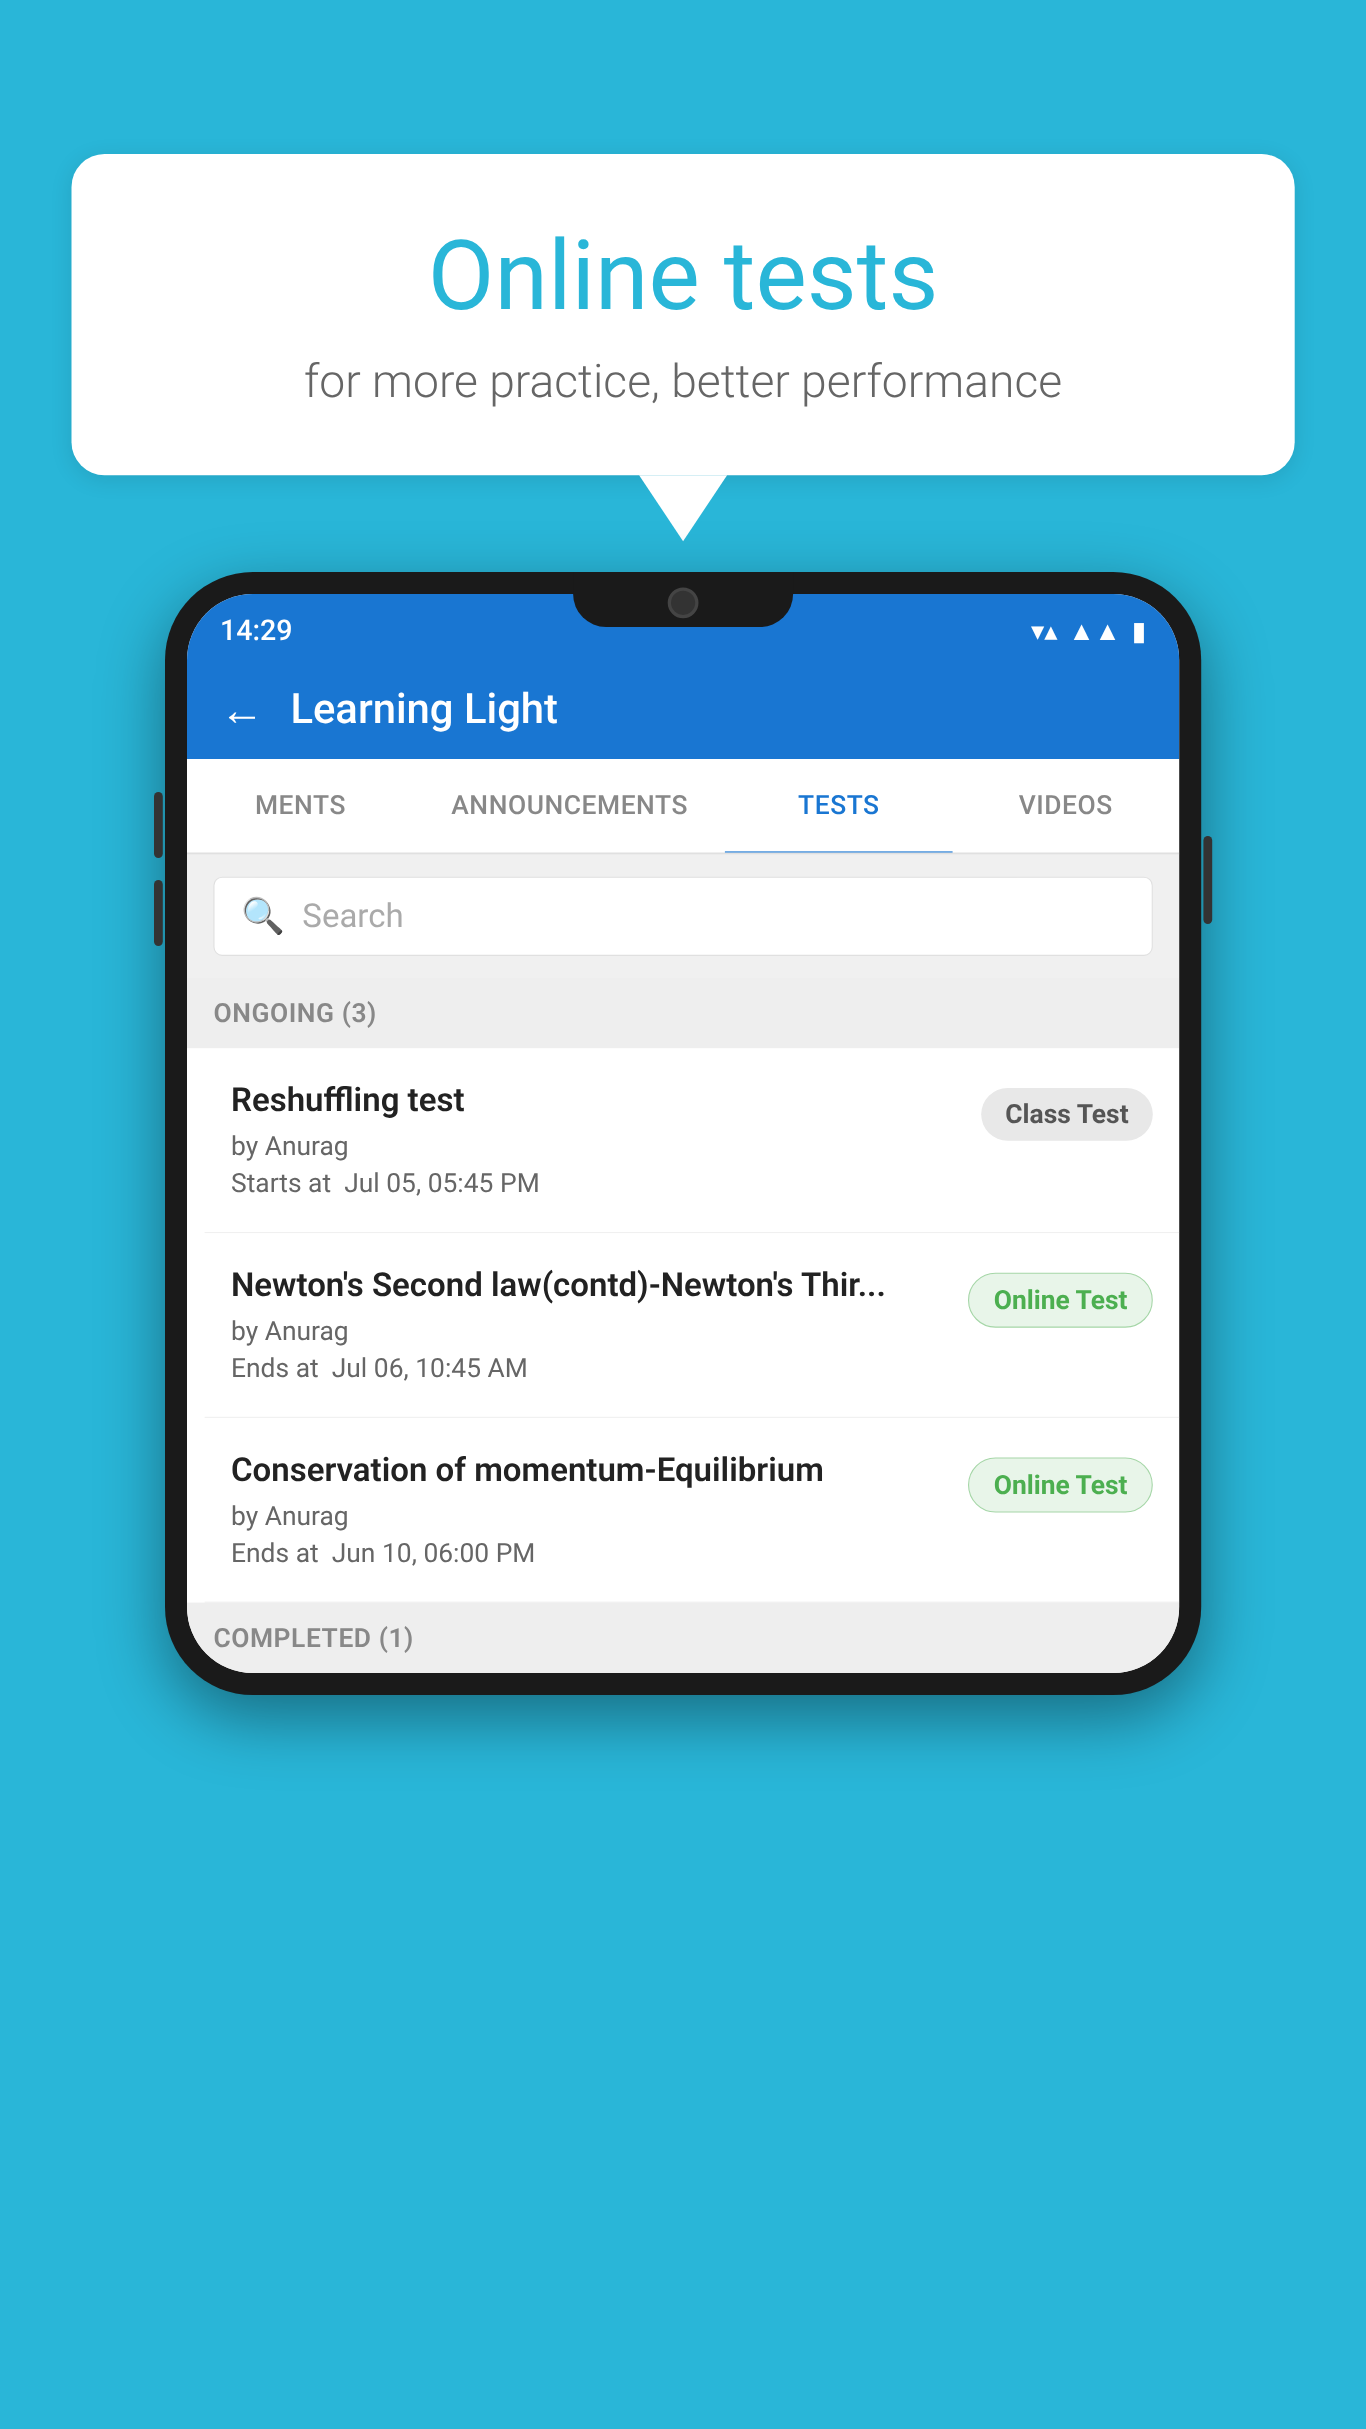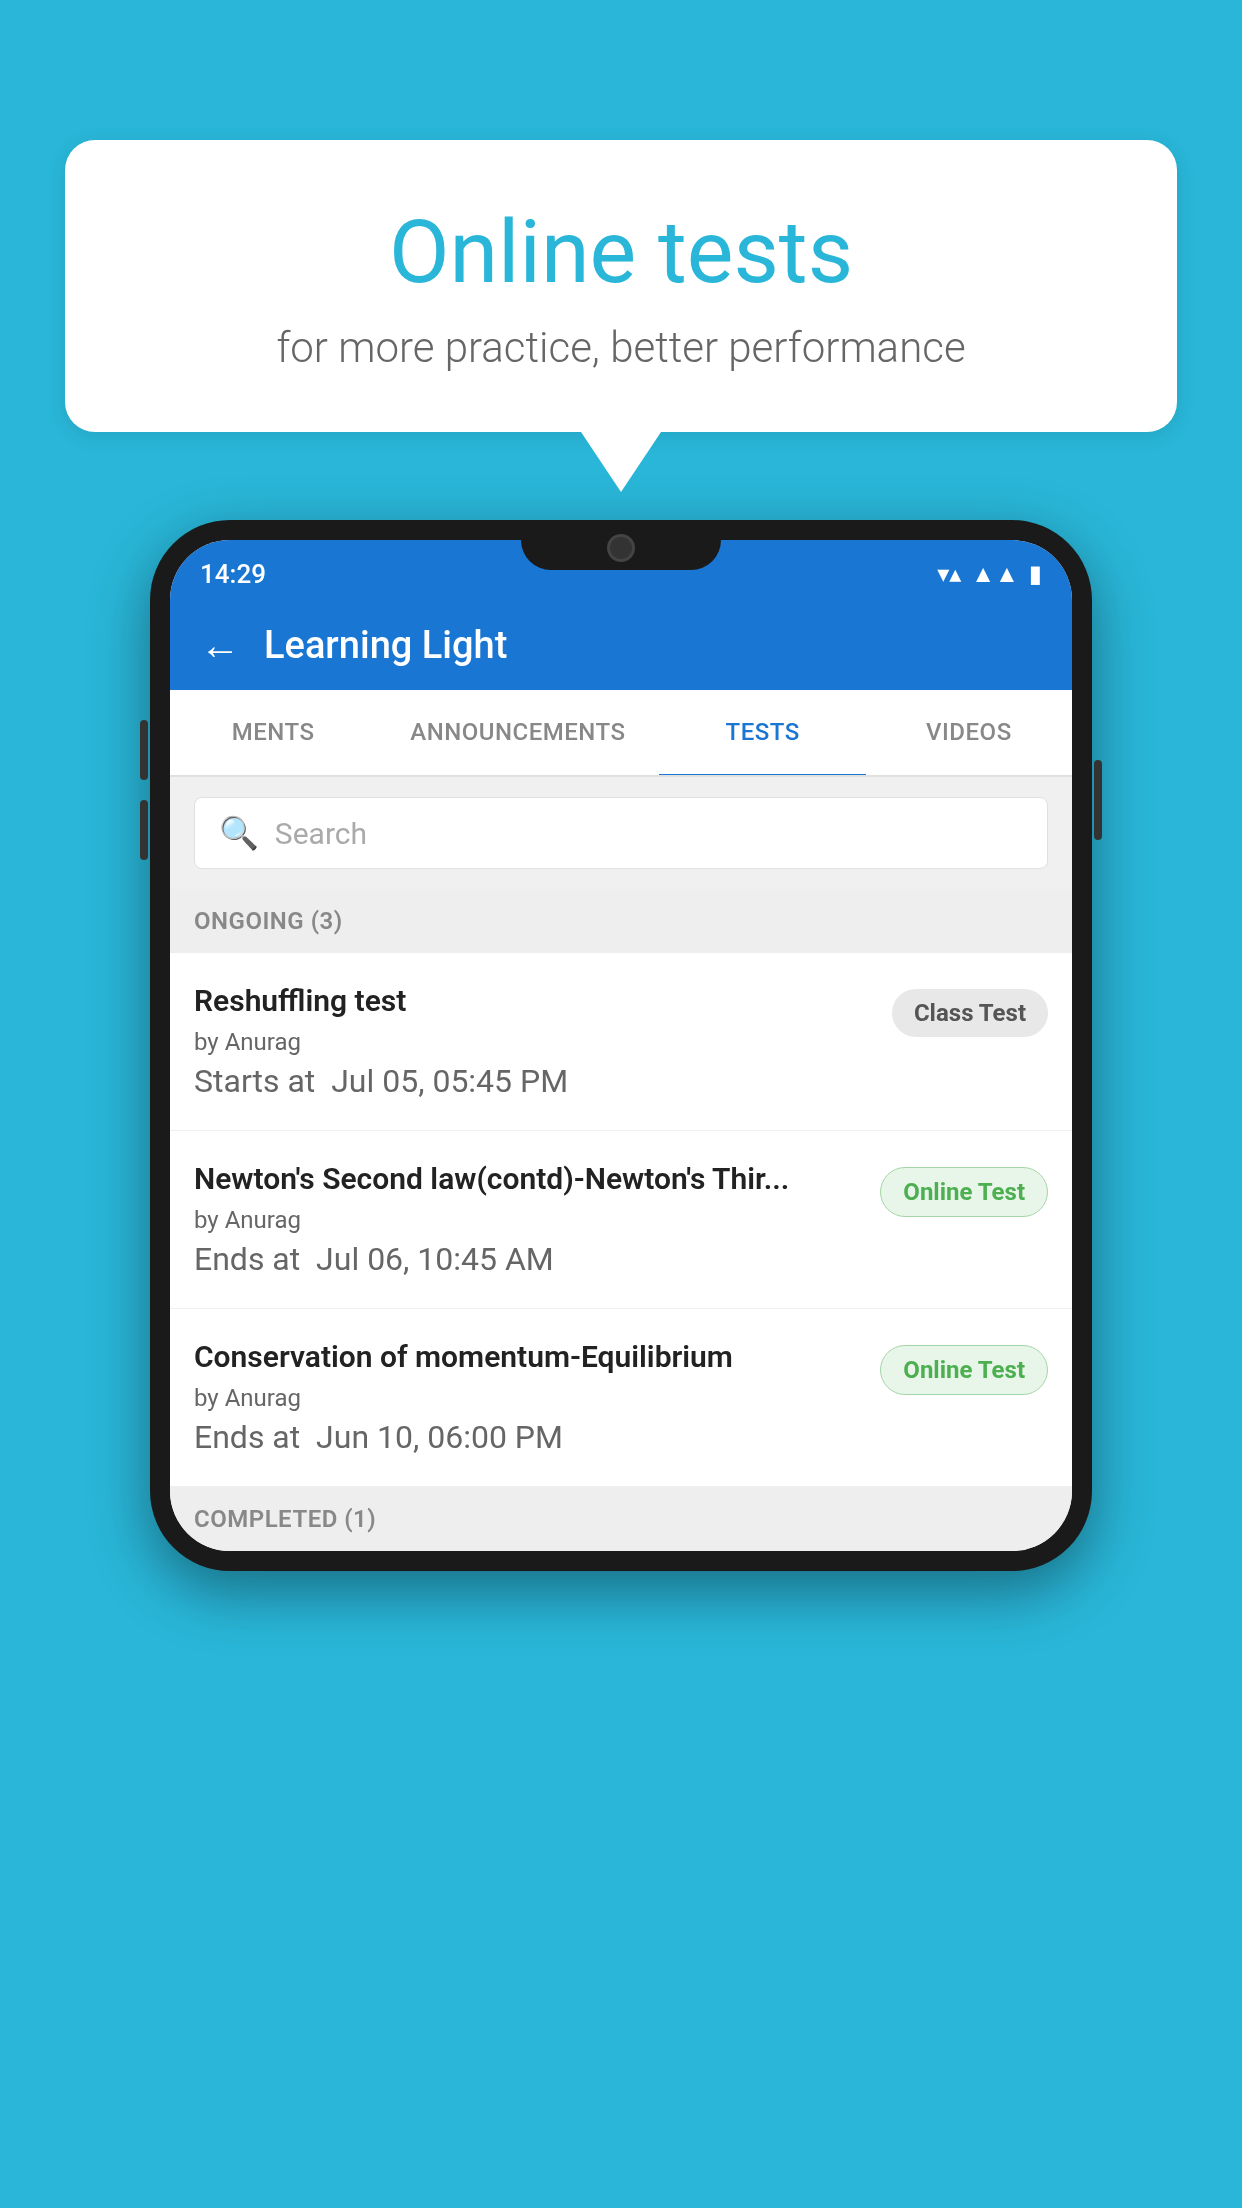--- a/index.html
+++ b/index.html
@@ -224,41 +224,42 @@
       background: white;
     }
 
     .test-item {
       padding: 30px 24px;
       border-bottom: 1px solid #f0f0f0;
       display: flex;
       align-items: flex-start;
       justify-content: space-between;
       gap: 16px;
+      margin-left: 16px;
     }
 
     .test-info {
       flex: 1;
     }
 
     .test-name {
       font-size: 30px;
       font-weight: 600;
       color: #222;
       margin-bottom: 10px;
     }
 
     .test-author {
       font-size: 24px;
       color: #666;
       margin-bottom: 6px;
     }
 
     .test-time {
-      font-size: 32px;
+      font-size: 24px;
       color: #666;
     }
 
     .test-badge {
       padding: 10px 22px;
       border-radius: 30px;
       font-size: 24px;
       font-weight: 700;
       white-space: nowrap;
       flex-shrink: 0;

